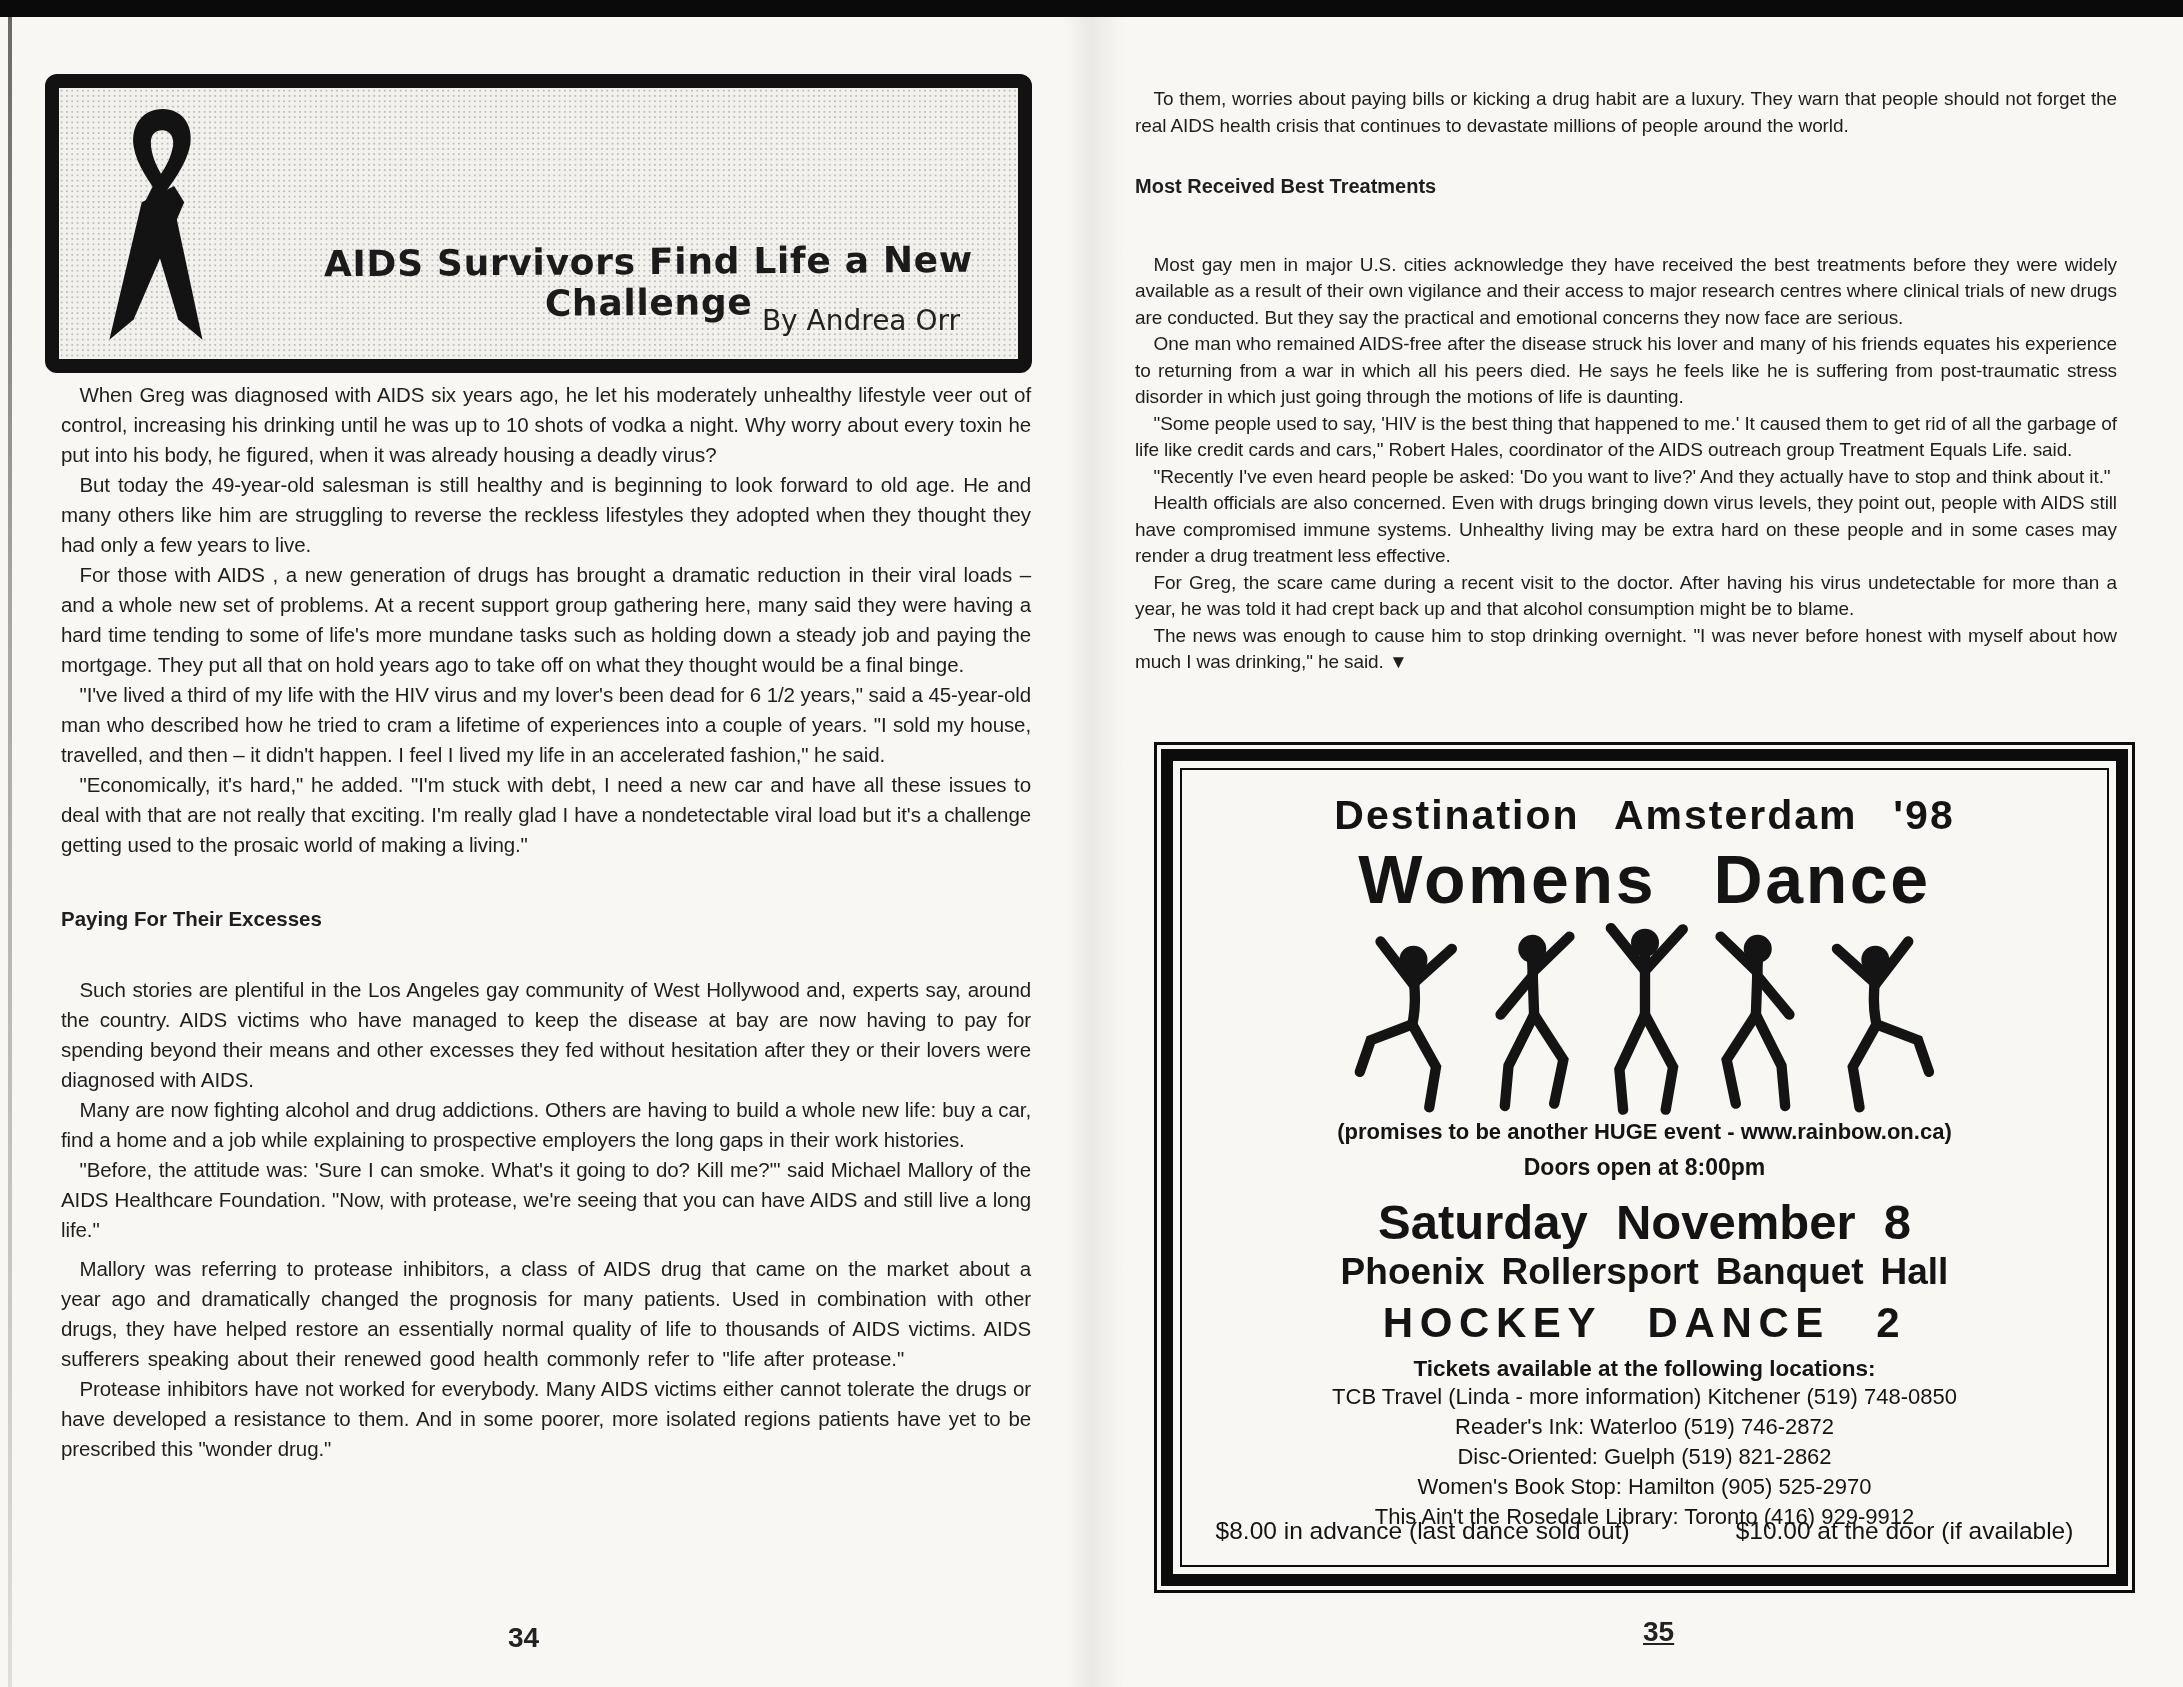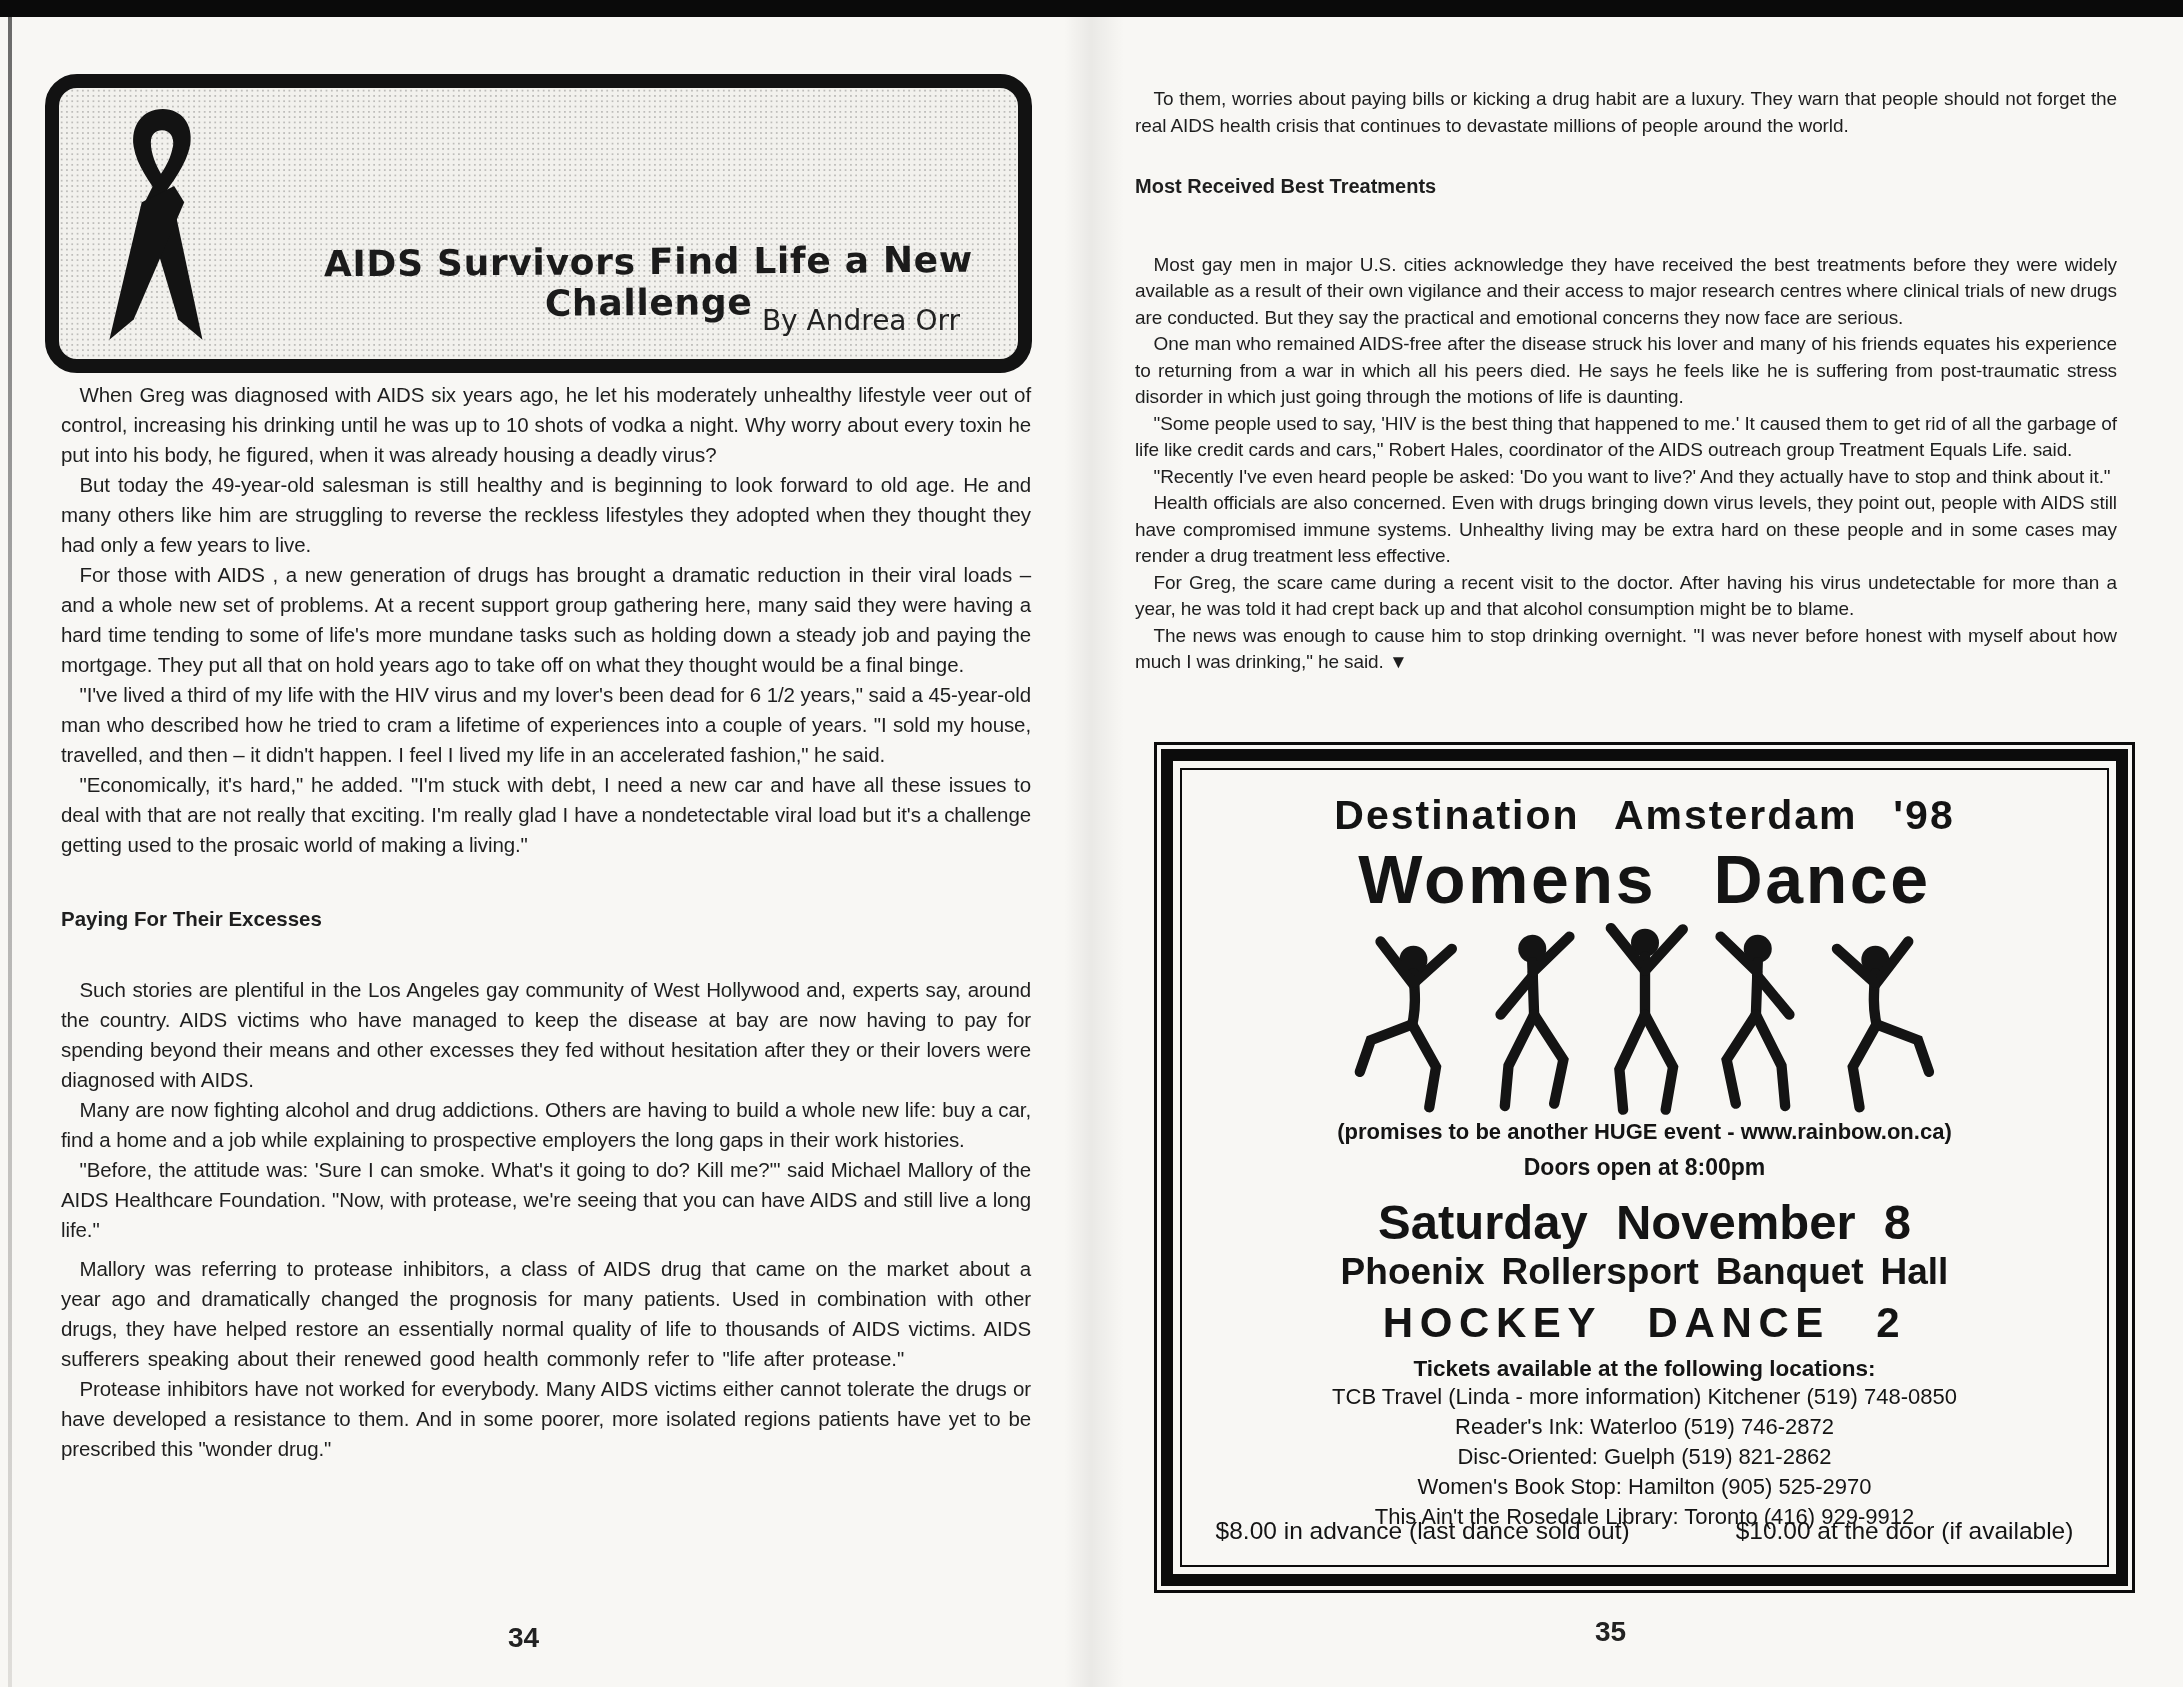--- a/index.html
+++ b/index.html
@@ -7,21 +7,21 @@
         font-family:"Liberation Sans",sans-serif;color:#1e1e1e;}
   
   .scan-top-bar{position:absolute;left:0;top:0;width:2183px;height:17px;background:#0a0a0a;}
   .scan-left-line{position:absolute;left:8px;top:17px;width:4px;height:1670px;
         background:linear-gradient(180deg,#3a3a3a,#8a8a8a 35%,#b9b7b4 75%,#d8d6d2);opacity:.75;}
   .gutter{position:absolute;left:1064px;top:17px;width:60px;height:1670px;
         background:linear-gradient(90deg,rgba(0,0,0,0) 0%,rgba(0,0,0,.06) 45%,rgba(0,0,0,0) 100%);}
 
   
   .header-box{position:absolute;left:45px;top:74px;width:987px;height:299px;box-sizing:border-box;
-        border:14.6px solid #121212;border-radius:32px;background-color:#f2f1ed;
+        border:14.6px solid #121212;border-radius:12px;background-color:#f2f1ed;
         background-image:radial-gradient(circle,rgba(70,70,70,.30) 0.9px,rgba(0,0,0,0) 1px);
         background-size:5.3px 5.3px;}
   .ribbon-svg{position:absolute;left:38px;top:17px;height:253px;width:132px;}
   .article-title{position:absolute;left:232px;top:153px;width:715px;text-align:center;
         font-family:"DejaVu Sans",sans-serif;font-weight:bold;font-size:36px;letter-spacing:0.7px;
         color:#1b1b1b;transform:rotate(-.4deg);}
   .article-byline{position:absolute;right:58px;top:216px;width:331px;text-align:right;
         font-family:"DejaVu Sans",sans-serif;font-size:28px;color:#222;}
 
   
@@ -29,21 +29,21 @@
   .left-col{left:61px;top:380px;width:970px;font-size:20.5px;line-height:30px;letter-spacing:-0.1px;}
   .right-col{left:1135px;top:86px;width:982px;font-size:19px;line-height:26.5px;letter-spacing:-0.1px;}
   .para{margin:0;text-indent:18.5px;}
   .para.loose{word-spacing:2.6px;margin-top:9.3px;}
   .subhead{font-size:20.5px;font-weight:bold;text-indent:0;margin:44px 0 41px 0;letter-spacing:0;}
   .right-col .subhead{font-size:20px;margin:34px 0 52px 0;}
 
   .pageno{position:absolute;font-weight:bold;font-size:28px;color:#222;
         font-family:"Liberation Sans",sans-serif;}
   .pageno-left{left:508px;top:1622px;}
-  .pageno-right{left:1595px;top:1616px;}
+  .pageno-right{left:1643px;top:1616px;text-decoration:underline;}
 
   
   .ad-frame{position:absolute;left:1154px;top:742px;width:981px;height:851px;box-sizing:border-box;
         border:3.3px solid #0c0c0c;padding:4px;background:#f8f7f4;}
   .ad-mid{box-sizing:border-box;width:100%;height:100%;border:12.6px solid #0c0c0c;padding:6.6px;}
   .ad-inner{box-sizing:border-box;position:relative;width:100%;height:100%;border:2.6px solid #0c0c0c;
         text-align:center;font-family:Liberation Sans, sans-serif;color:#141414;overflow:hidden;}
   .ad-line1{margin-top:22.5px;font-size:41px;font-weight:bold;letter-spacing:2px;word-spacing:22.5px;}
   .ad-line2{margin-top:1.3px;font-size:68px;font-weight:bold;letter-spacing:2.6px;word-spacing:36px;}
   .dancers-svg{display:block;margin:4px auto 0 auto;width:648px;height:195px;}

